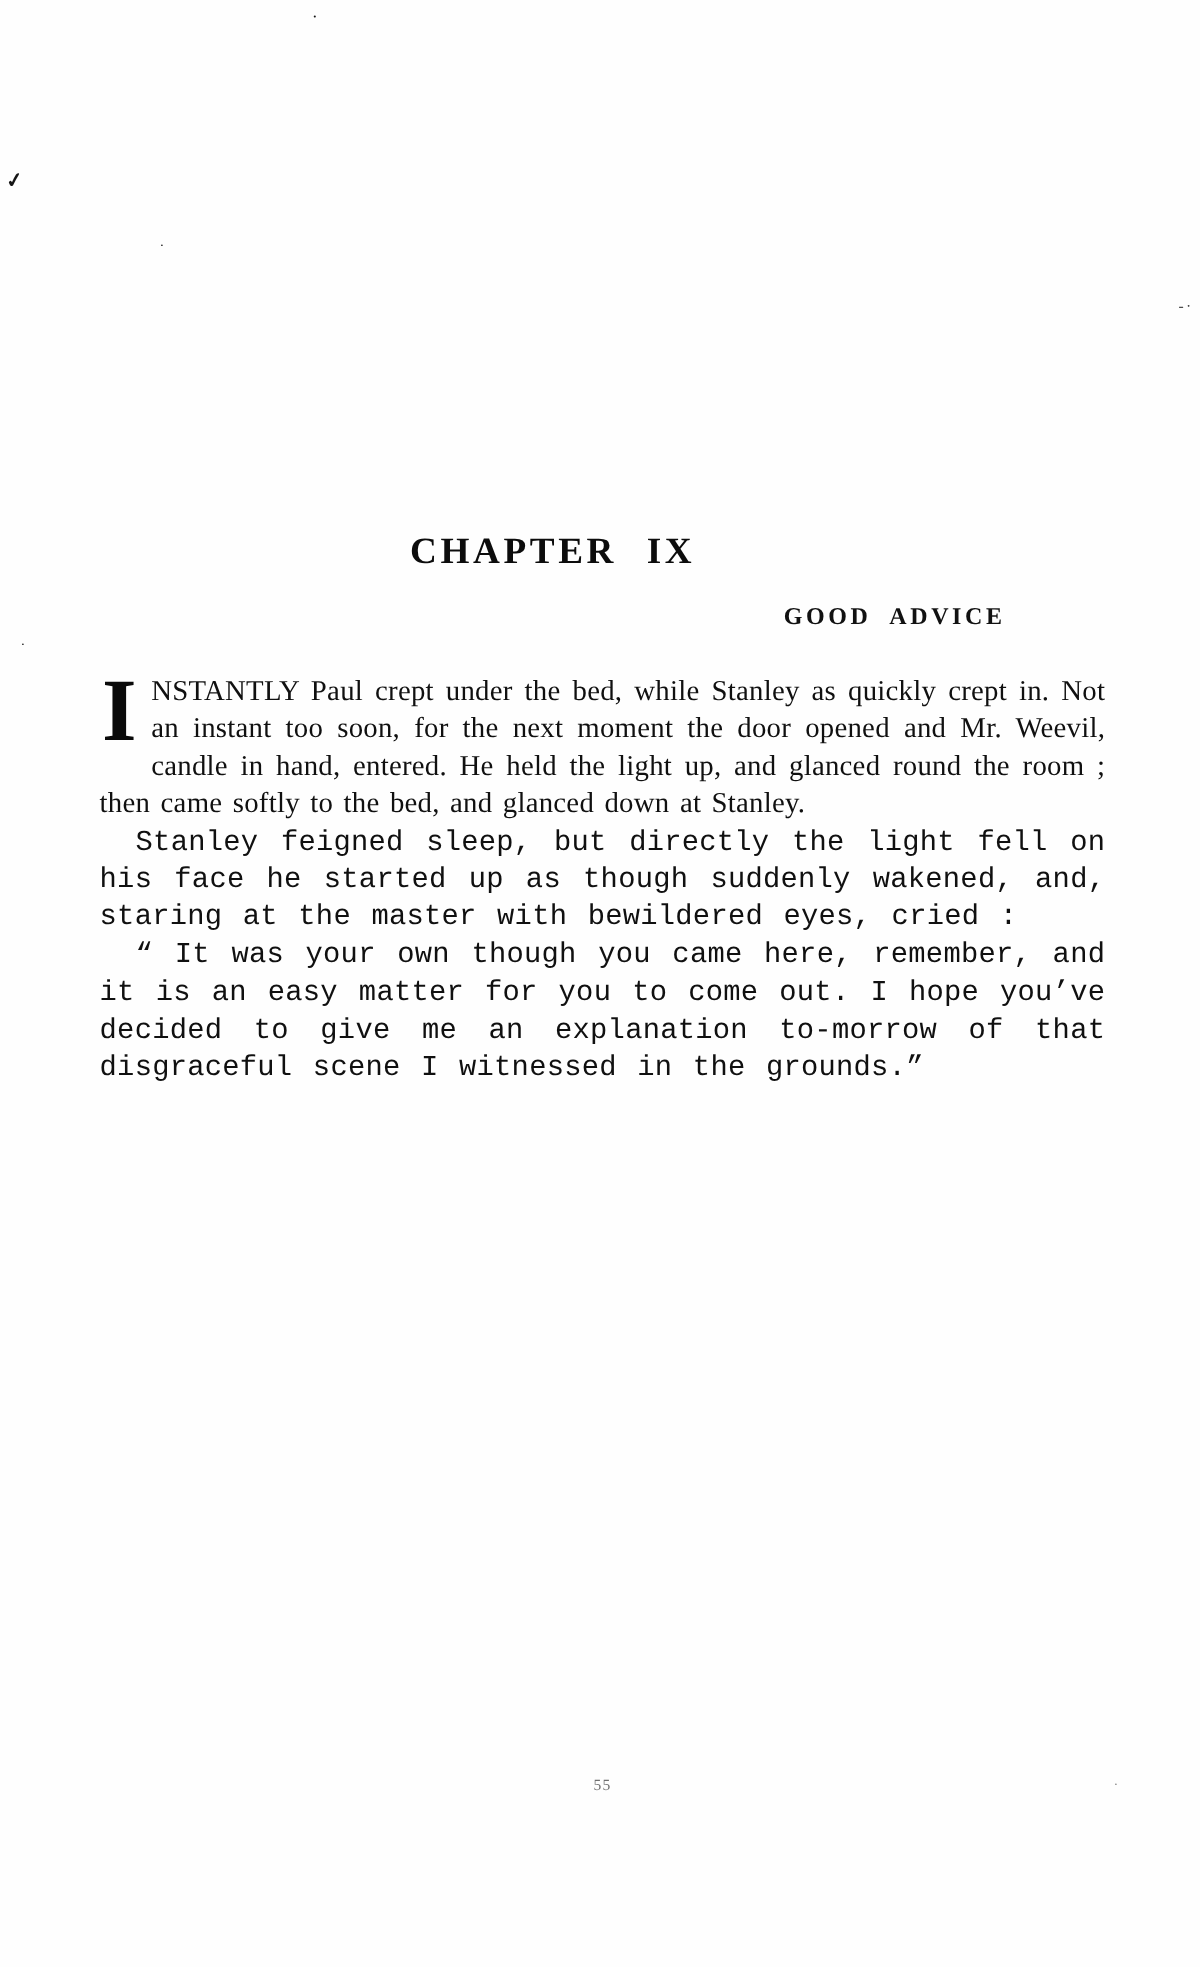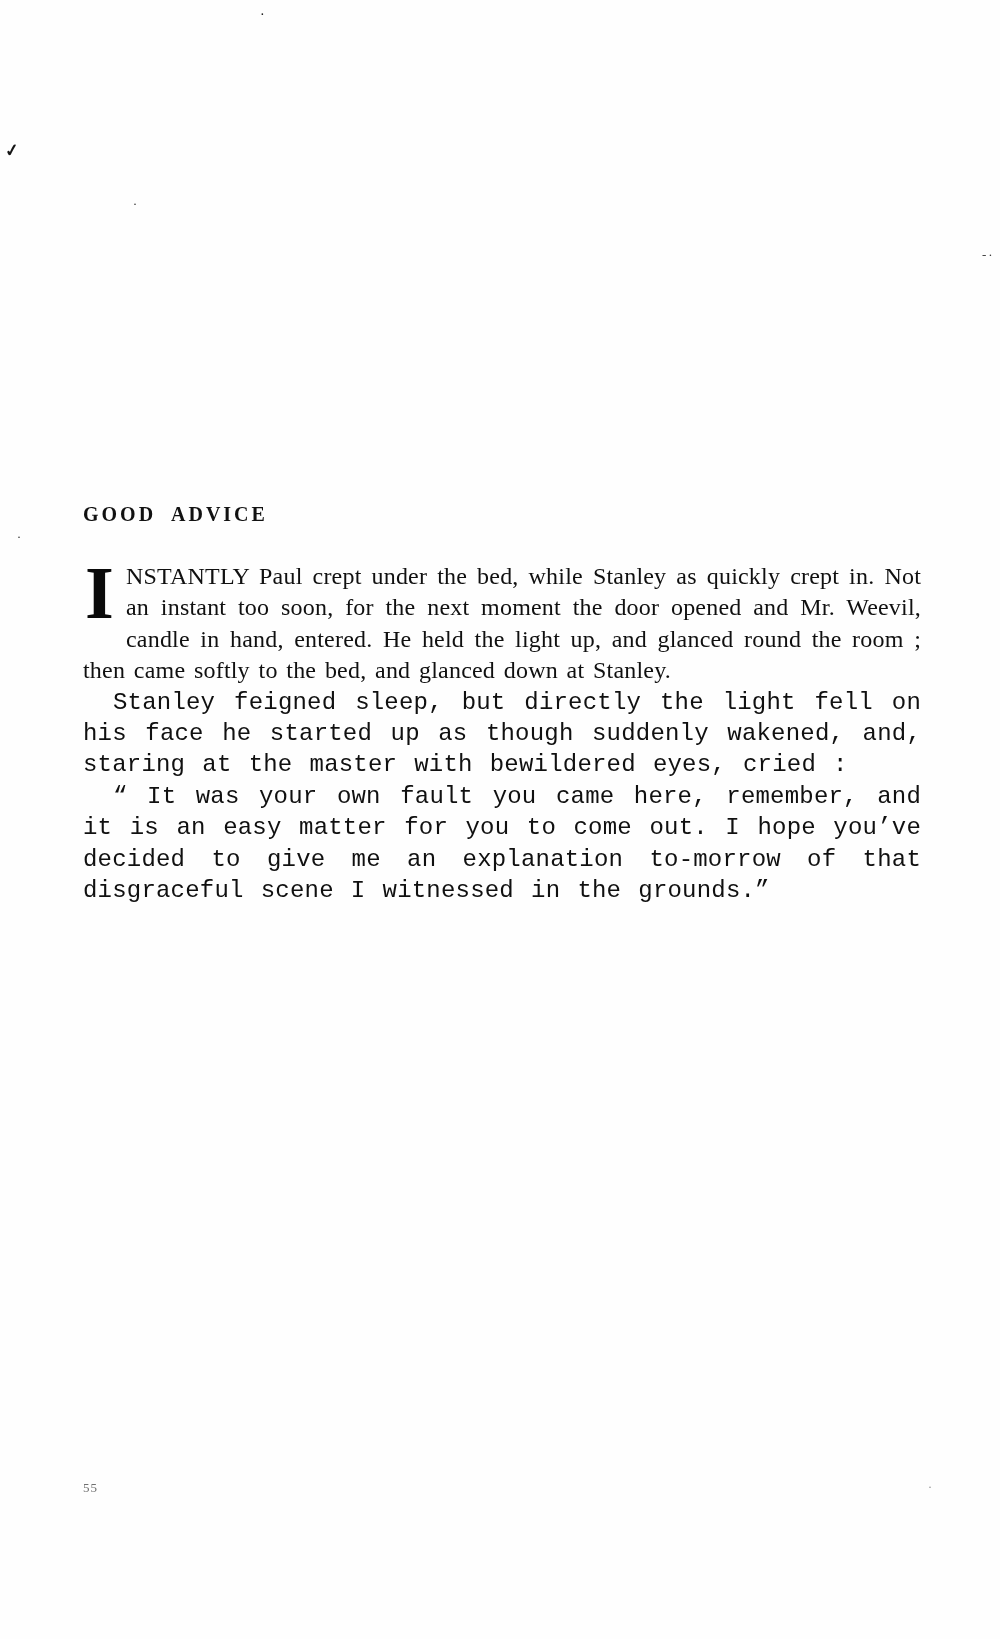--- a/index.html
+++ b/index.html
@@ -22,21 +22,21 @@
     font-weight:bold;
     letter-spacing:3px;
     word-spacing:14px;
     color:#0c0c0c;
   }
   .chapter-sub{
     position:absolute;
     top:503px;
     left:83px;
     width:755px;
-    text-align:left;
+    text-align:right;
     font-size:20px;
     font-weight:bold;
     letter-spacing:3px;
     word-spacing:8px;
     color:#111111;
   }
   .body-text{
     position:absolute;
     top:561px;
     left:83px;
@@ -56,21 +56,21 @@
     height:60px;
     margin:3px 12px 0 2px;
     font-weight:bold;
     color:#0a0a0a;
   }
   .page-number{
     position:absolute;
     top:1480px;
     left:83px;
     width:838px;
-    text-align:left;
+    text-align:center;
     font-size:13px;
     color:#6f6f6f;
     letter-spacing:1px;
   }
   
   .artifact{
     position:absolute;
     color:#151515;
     font-size:12px;
     line-height:10px;
@@ -87,25 +87,26 @@
 
 <div class="page">
 
   <span class="artifact art-0">·</span>
   <span class="artifact art-1">✓</span>
   <span class="artifact art-2">·</span>
   <span class="artifact art-3">-·</span>
   <span class="artifact art-4">·</span>
   <span class="artifact art-5">·</span>
 
+  <div class="chapter-head">CHAPTER IX</div>
   <div class="chapter-sub">GOOD ADVICE</div>
 
   <div class="body-text">
     <p class="para">
       <span class="dropcap">I</span><span>NSTANTLY Paul crept under the bed, while Stanley as quickly crept in.  Not an instant too soon, for the next moment the door opened and Mr. Weevil, candle in hand, entered.  He held the light up, and glanced round the room ;  then came softly to the bed, and glanced down at Stanley.</span>
     </p>
     <p class="para indent">Stanley feigned sleep, but directly the light fell on his face he started up as though suddenly wakened, and, staring at the master with bewildered eyes, cried :</p>
-    <p class="para indent">“ It was your own fault you came here, remember, and it is an easy matter for you to come out.  I hope you’ve decided to give me an explanation  to-morrow of that  disgraceful scene I witnessed in the grounds.”</p>
+    <p class="para indent">“ It was your own though you came here, remember, and it is an easy matter for you to come out.  I hope you’ve decided to give me an explanation  to-morrow of that  disgraceful scene I witnessed in the grounds.”</p>
   </div>
 
   <div class="page-number">55</div>
 
 </div>
 
 </body></html>

